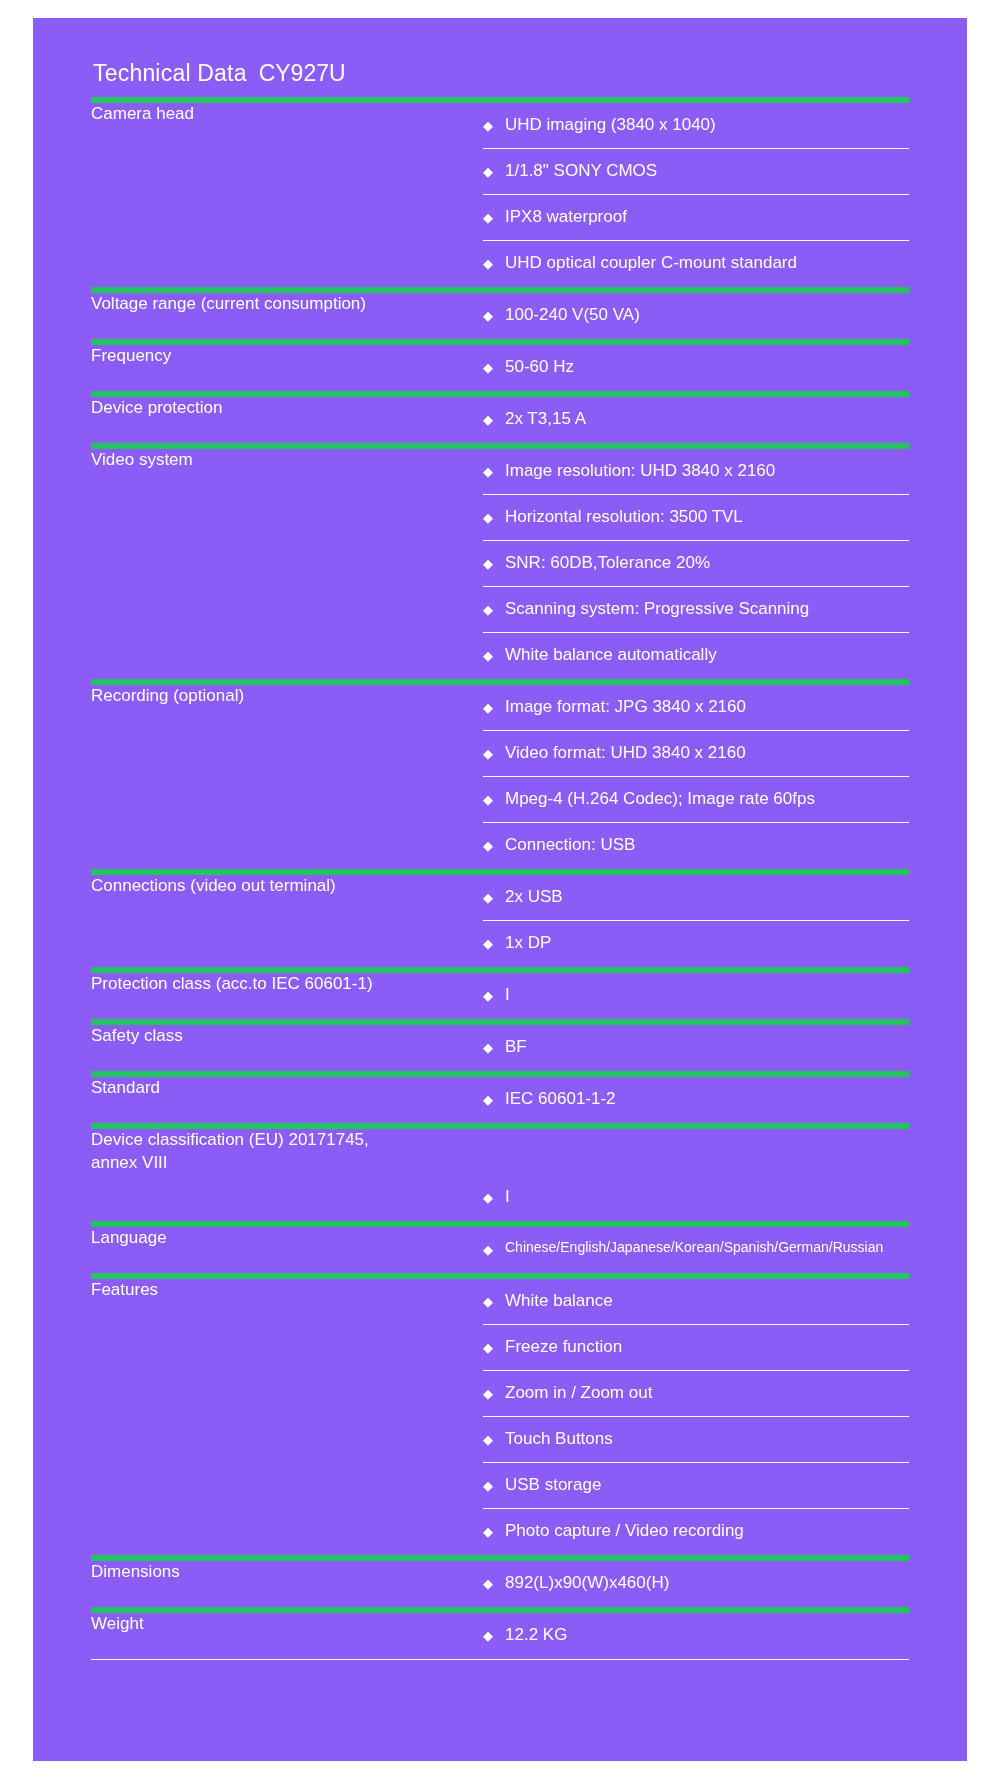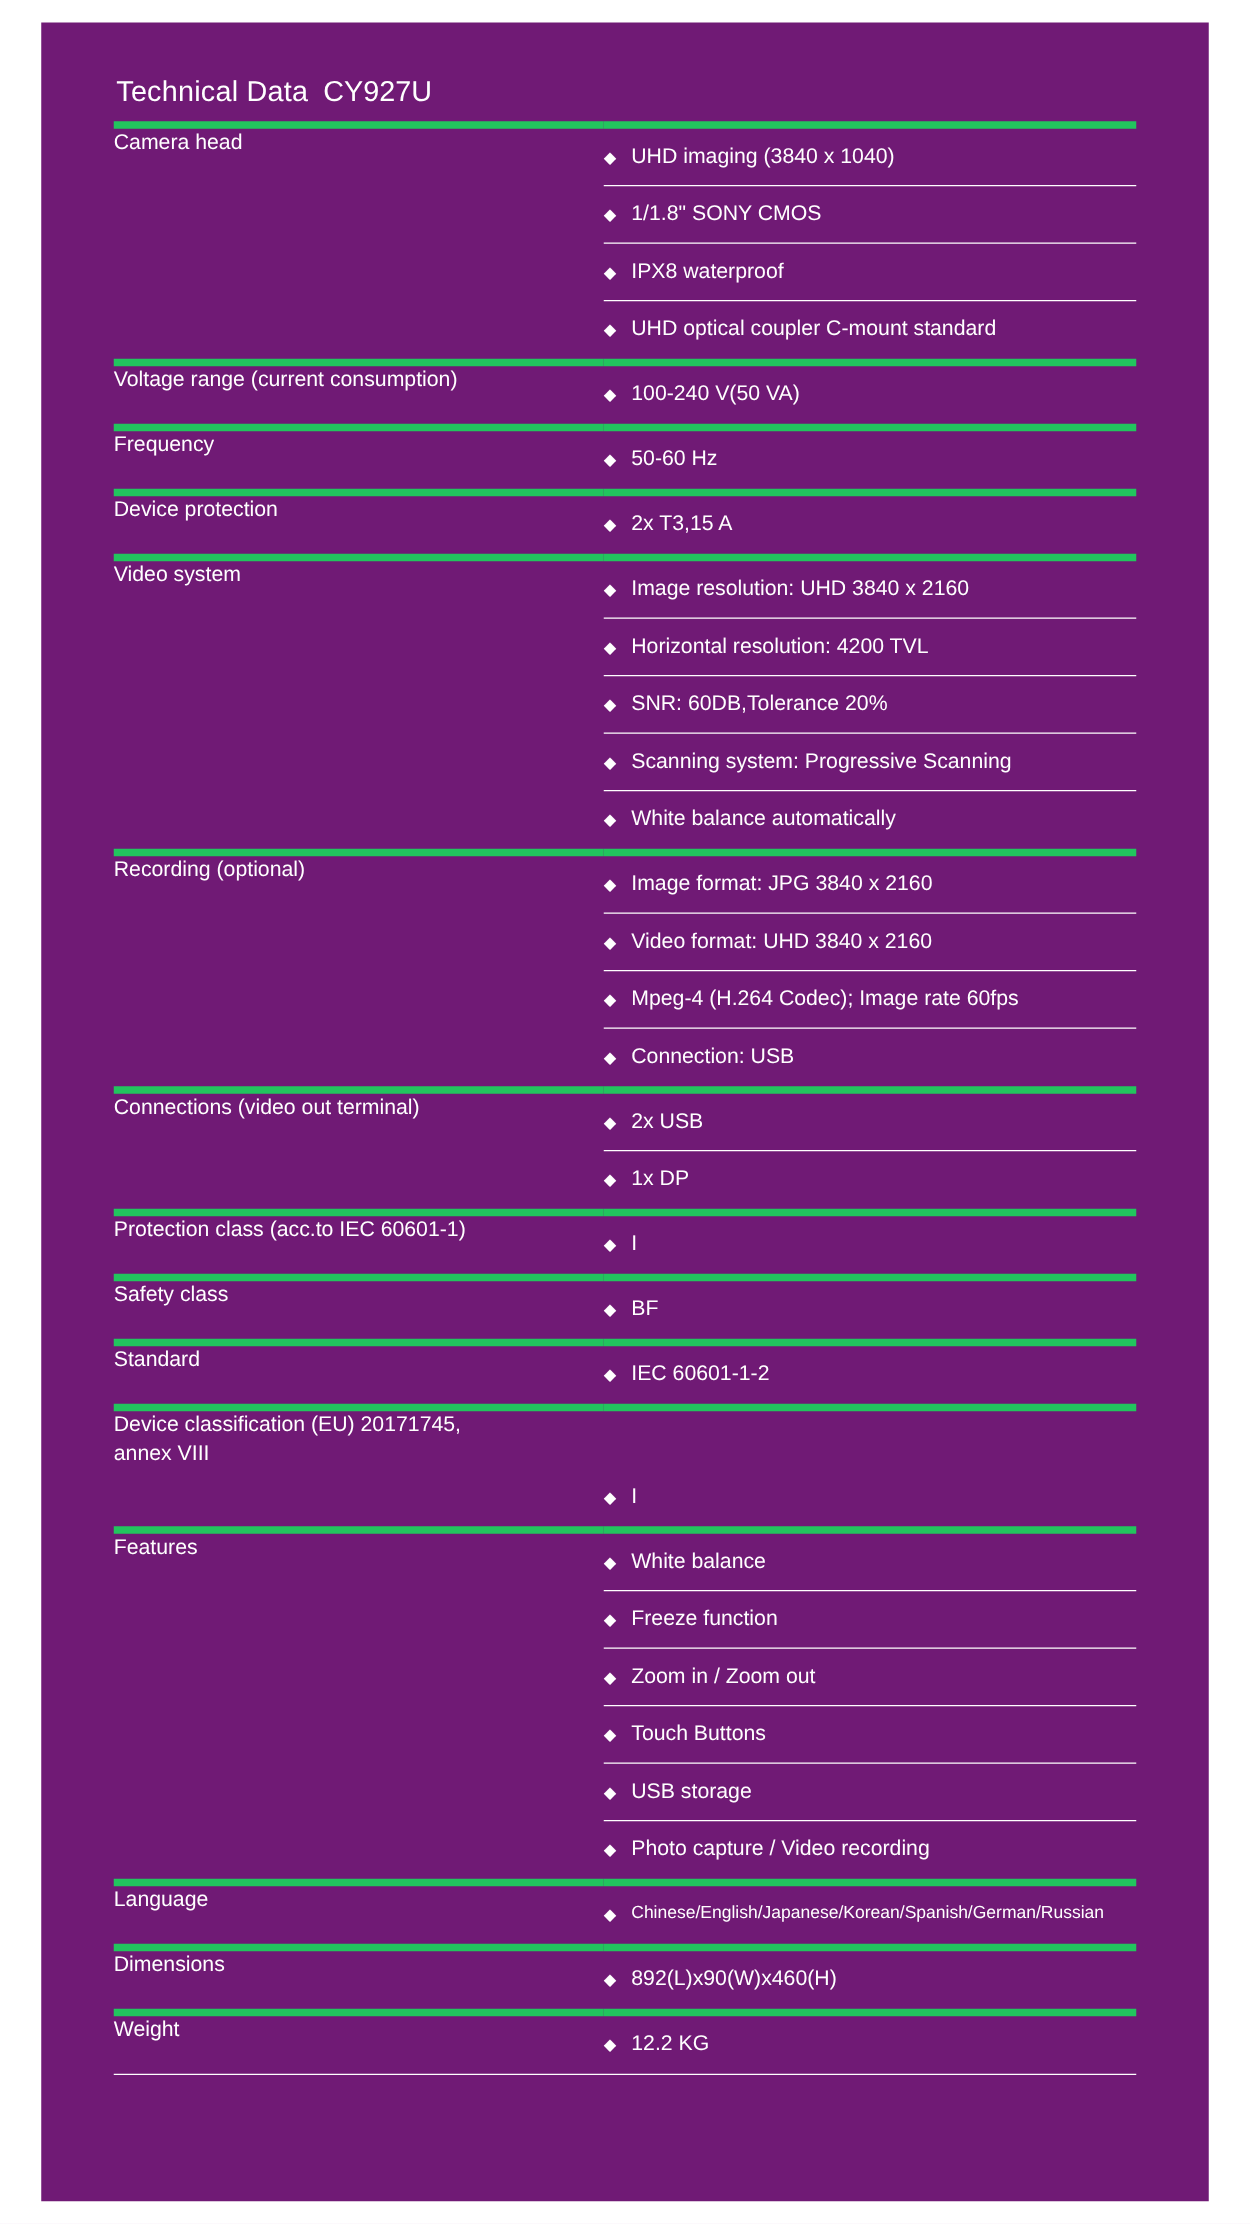--- a/index.html
+++ b/index.html
@@ -14,21 +14,21 @@
     width: 1000px;
     height: 1779px;
     box-sizing: border-box;
     padding: 18px 33px 18px 33px;
     background: #ffffff;
     position: relative;
   }
   .sheet {
     width: 100%;
     height: 100%;
-    background: #701a75;
+    background: #8b5cf6;
     box-sizing: border-box;
     padding: 42px 58px 0 58px;
     color: #ffffff;
   }
   .title-row {
     display: flex;
     align-items: baseline;
     padding-left: 2px;
     padding-bottom: 10px;
   }
@@ -171,21 +171,21 @@
 
         <tr class="group">
           <td class="label-cell">Video system</td>
           <td class="values-cell">
             <div class="vrow">
               <span class="diamond">◆</span>
               <span class="vtext">Image resolution: UHD 3840 x 2160</span>
             </div>
             <div class="vrow">
               <span class="diamond">◆</span>
-              <span class="vtext">Horizontal resolution: 4200 TVL</span>
+              <span class="vtext">Horizontal resolution: 3500 TVL</span>
             </div>
             <div class="vrow">
               <span class="diamond">◆</span>
               <span class="vtext">SNR: 60DB,Tolerance 20%</span>
             </div>
             <div class="vrow">
               <span class="diamond">◆</span>
               <span class="vtext">Scanning system: Progressive Scanning</span>
             </div>
             <div class="vrow last">
@@ -267,20 +267,30 @@
 annex VIII</td>
           <td class="values-cell">
             <div class="vrow last" style="height:92px; padding-top:59px;">
               <span class="diamond">◆</span>
               <span class="vtext">I</span>
             </div>
           </td>
         </tr>
 
         <tr class="group">
+          <td class="label-cell">Language</td>
+          <td class="values-cell">
+            <div class="vrow last">
+              <span class="diamond">◆</span>
+              <span class="vtext small">Chinese/English/Japanese/Korean/Spanish/German/Russian</span>
+            </div>
+          </td>
+        </tr>
+
+        <tr class="group">
           <td class="label-cell">Features</td>
           <td class="values-cell">
             <div class="vrow">
               <span class="diamond">◆</span>
               <span class="vtext">White balance</span>
             </div>
             <div class="vrow">
               <span class="diamond">◆</span>
               <span class="vtext">Freeze function</span>
             </div>
@@ -292,30 +302,20 @@
               <span class="diamond">◆</span>
               <span class="vtext">Touch Buttons</span>
             </div>
             <div class="vrow">
               <span class="diamond">◆</span>
               <span class="vtext">USB storage</span>
             </div>
             <div class="vrow last">
               <span class="diamond">◆</span>
               <span class="vtext">Photo capture / Video recording</span>
-            </div>
-          </td>
-        </tr>
-
-        <tr class="group">
-          <td class="label-cell">Language</td>
-          <td class="values-cell">
-            <div class="vrow last">
-              <span class="diamond">◆</span>
-              <span class="vtext small">Chinese/English/Japanese/Korean/Spanish/German/Russian</span>
             </div>
           </td>
         </tr>
 
         <tr class="group">
           <td class="label-cell">Dimensions</td>
           <td class="values-cell">
             <div class="vrow last">
               <span class="diamond">◆</span>
               <span class="vtext">892(L)x90(W)x460(H)</span>

